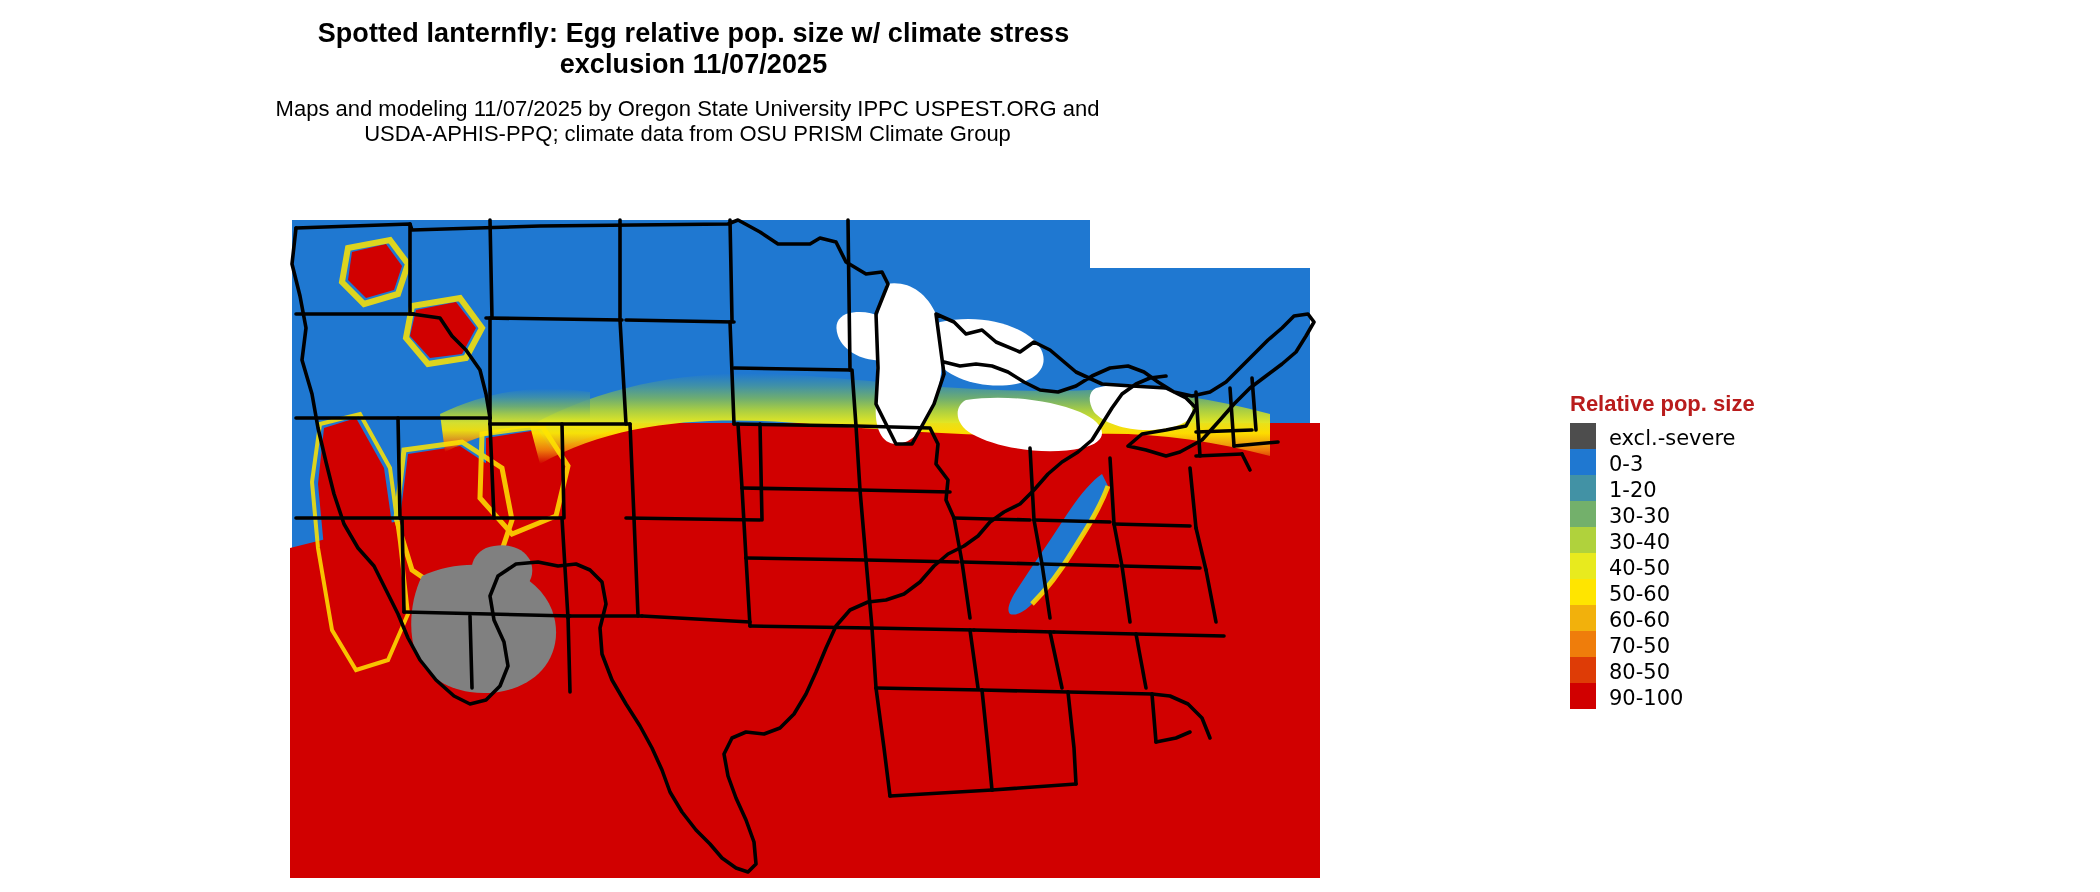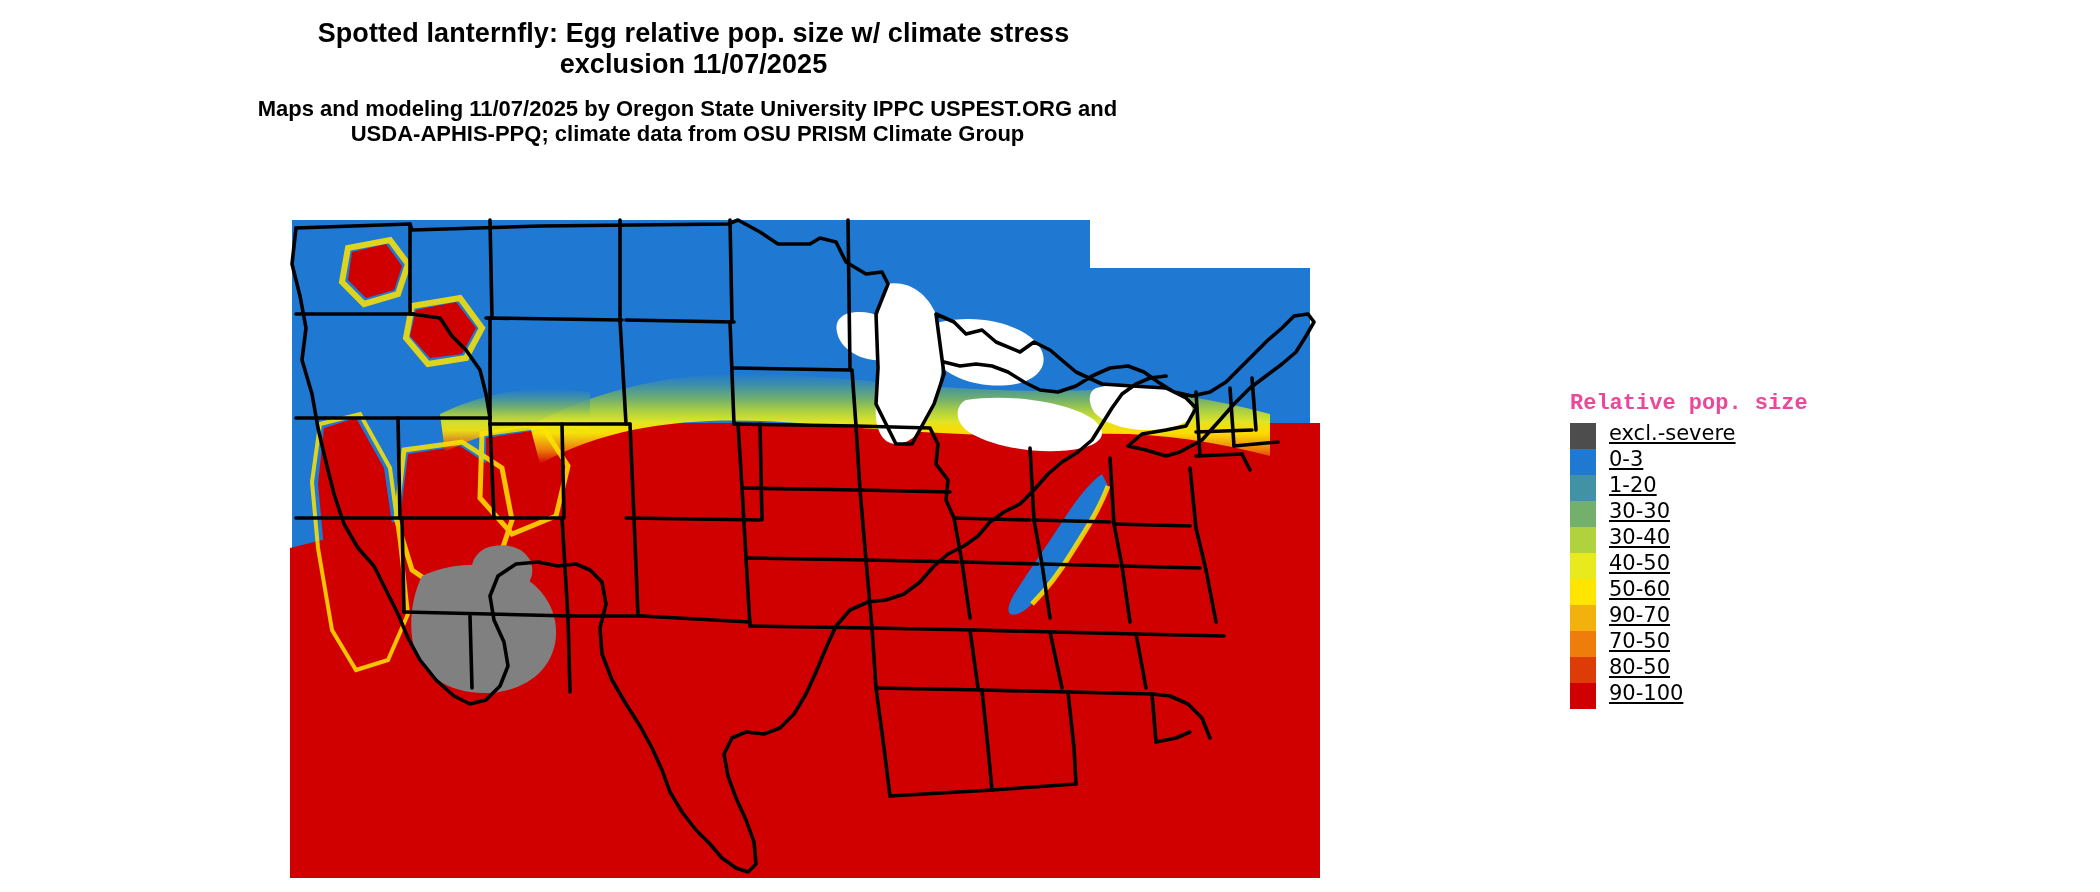--- a/index.html
+++ b/index.html
@@ -29,21 +29,21 @@
     font-weight: bold;
     line-height: 1.14;
     letter-spacing: 0.1px;
     color: #000;
     white-space: pre-line;
     padding-left: 12px;
   }
   #subtitle {
     margin-top: 16px;
     font-size: 22px;
-    font-weight: bold;
+    font-weight: normal;
     line-height: 1.14;
     color: #000;
     white-space: pre-line;
     text-align: center;
   }
 
   
   #map-panel {
     position: absolute;
     left: 290px;
@@ -59,31 +59,29 @@
 
   
   #legend {
     position: absolute;
     left: 1570px;
     top: 392px;
   }
   #legend-title {
     font-size: 22px;
     font-weight: bold;
-    color: #ec4899;
+    color: #b91c1c;
     margin-bottom: 7px;
     line-height: 1.1;
     white-space: nowrap;
-    font-family: Liberation Mono, monospace;
   }
   .legend-row {
     display: flex;
-    align-items: flex-start;
+    align-items: flex-end;
     height: 26px;
-    text-decoration: underline;
   }
   .legend-swatch {
     width: 26px;
     height: 26px;
     flex: 0 0 26px;
   }
   .legend-label {
     font-size: 21px;
     color: #000;
     margin-left: 13px;
@@ -384,21 +382,21 @@
   <div class="legend-row">
     <span class="legend-swatch" style="background-color: rgb(232, 234, 30);"></span>
     <span class="legend-label">40-50</span>
   </div>
   <div class="legend-row">
     <span class="legend-swatch" style="background-color: rgb(255, 229, 0);"></span>
     <span class="legend-label">50-60</span>
   </div>
   <div class="legend-row">
     <span class="legend-swatch" style="background-color: rgb(242, 177, 12);"></span>
-    <span class="legend-label">90-70</span>
+    <span class="legend-label">60-60</span>
   </div>
   <div class="legend-row">
     <span class="legend-swatch" style="background-color: rgb(239, 125, 11);"></span>
     <span class="legend-label">70-50</span>
   </div>
   <div class="legend-row">
     <span class="legend-swatch" style="background-color: rgb(222, 60, 6);"></span>
     <span class="legend-label">80-50</span>
   </div>
   <div class="legend-row">

